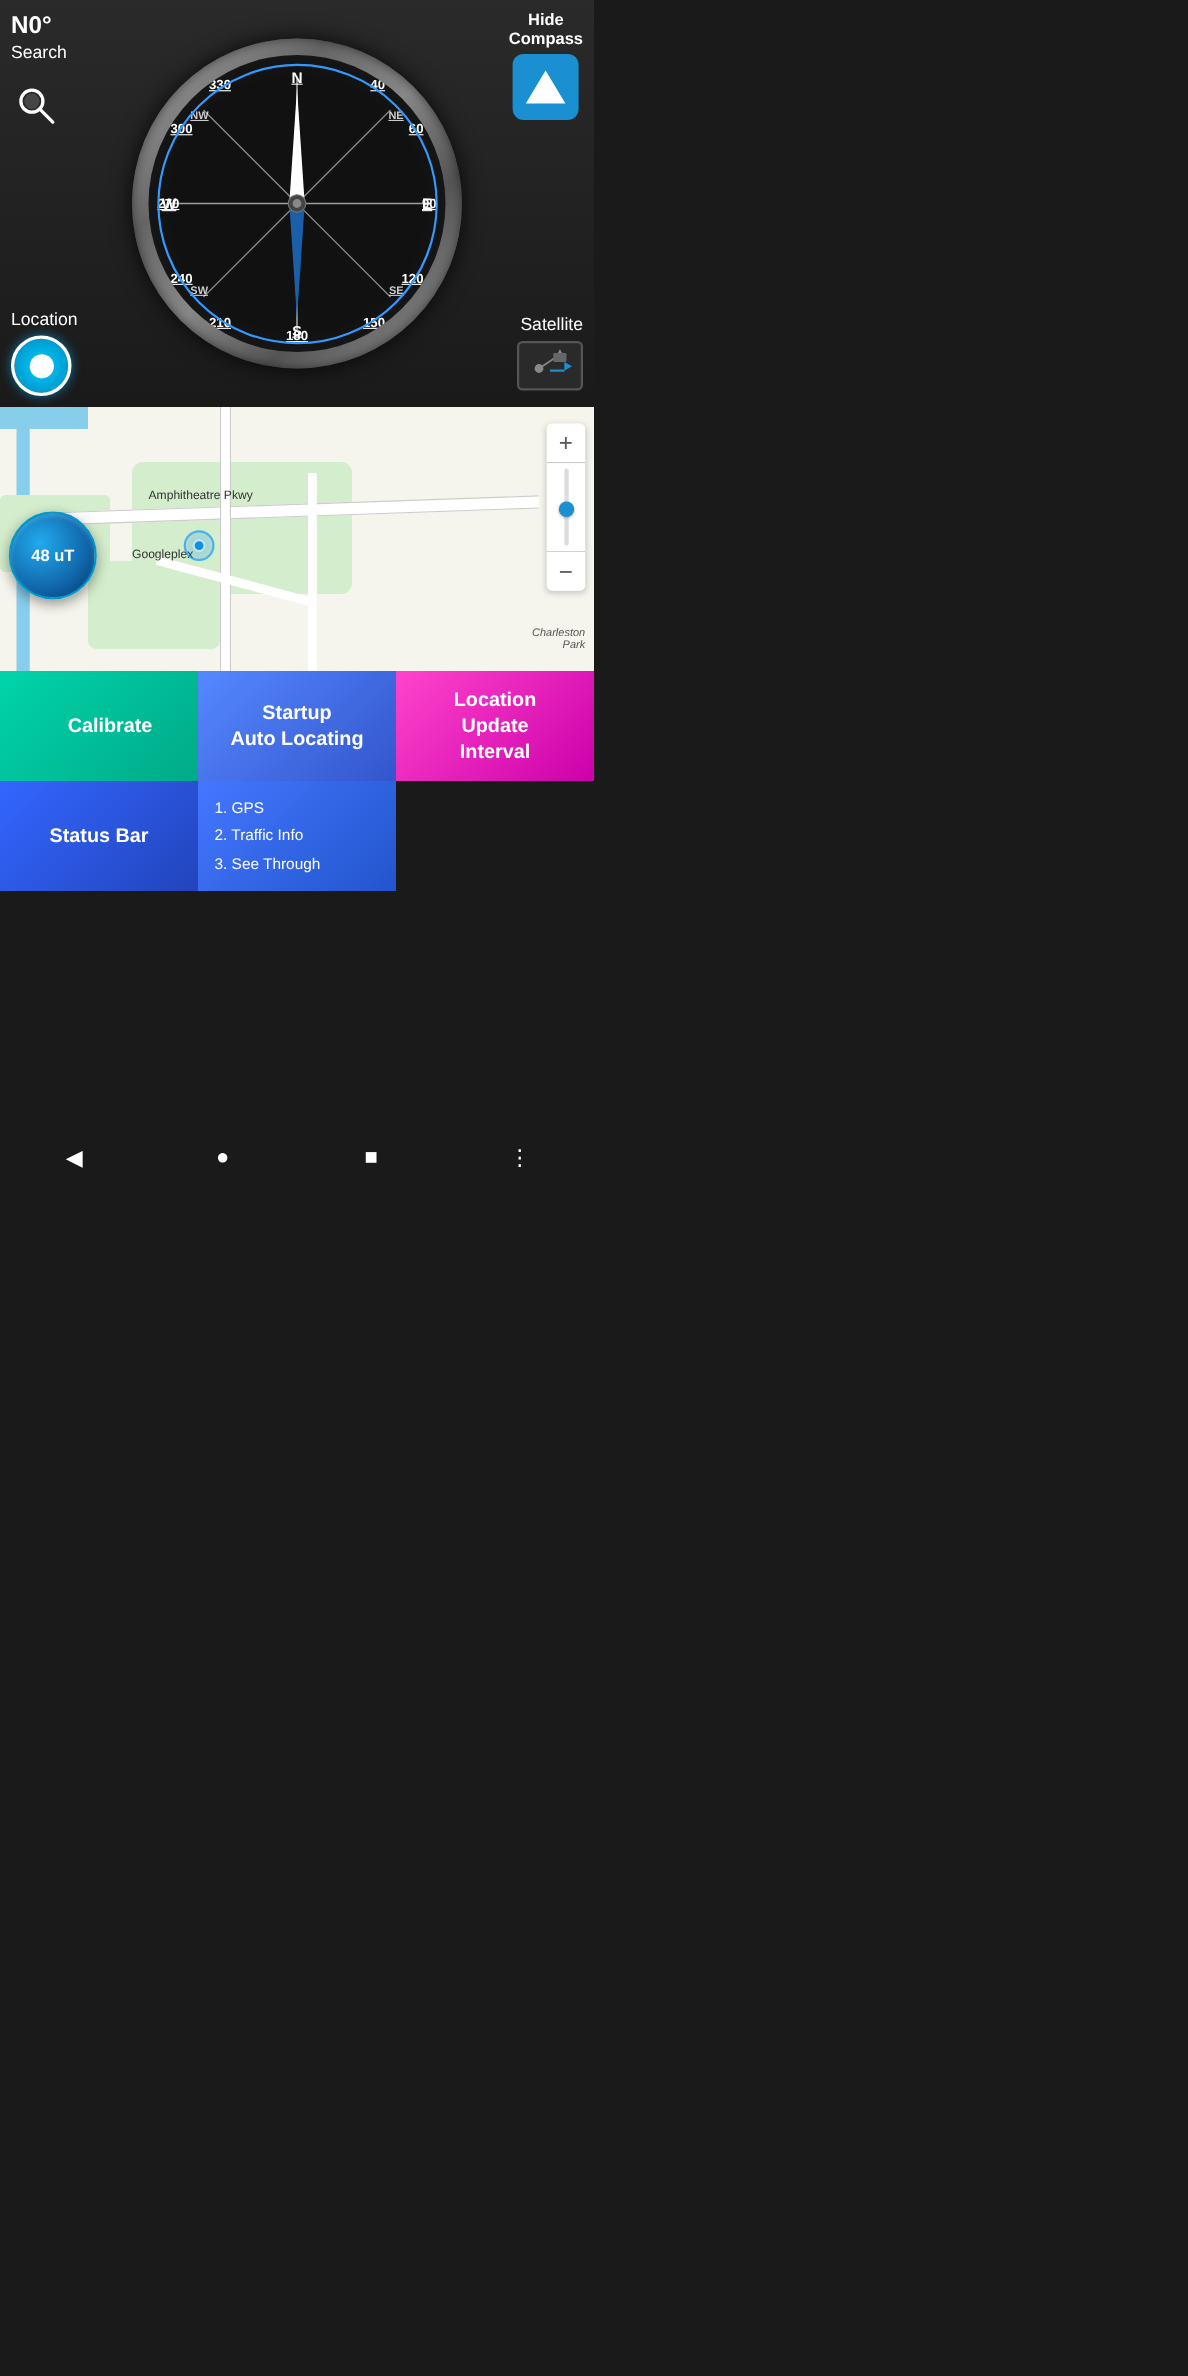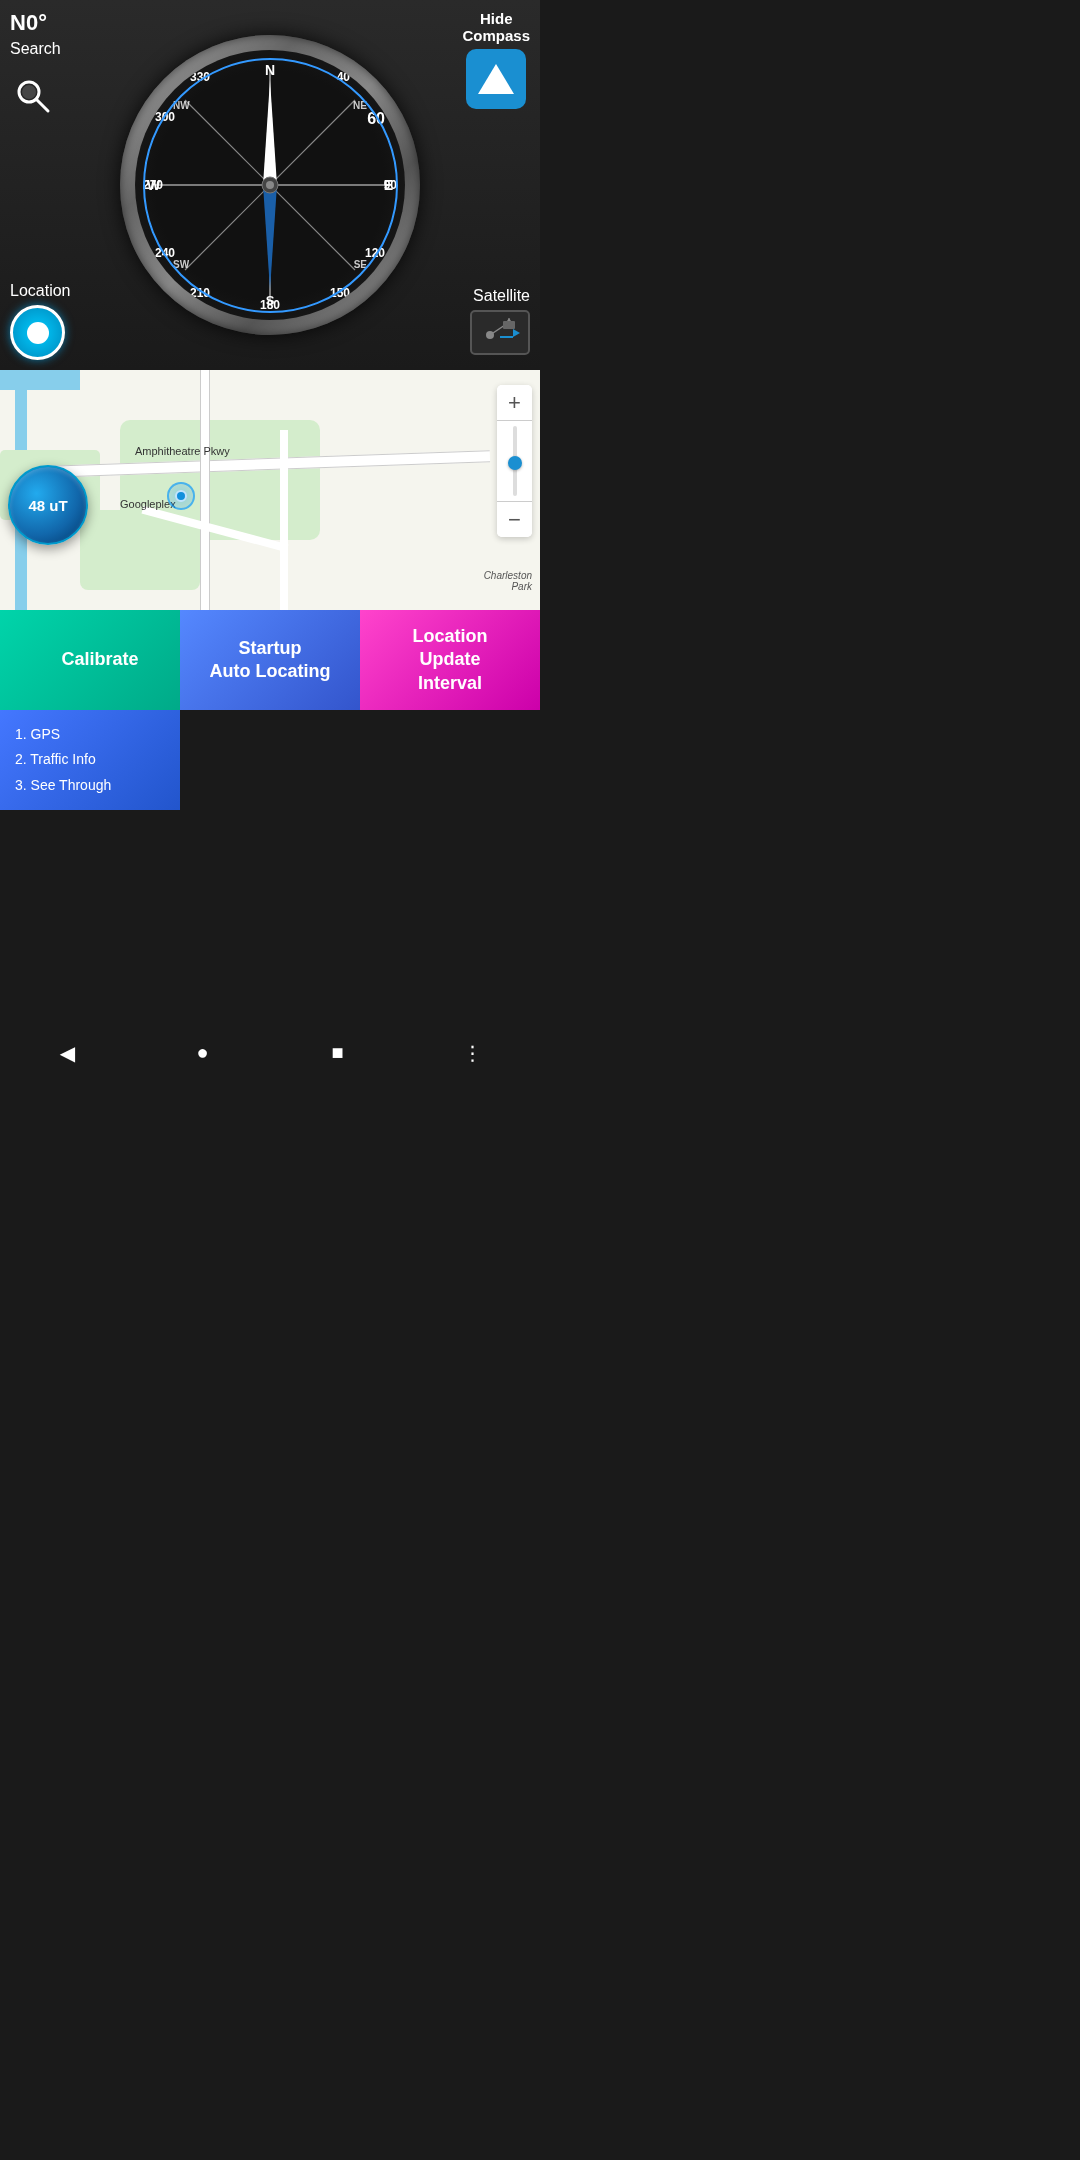--- a/index.html
+++ b/index.html
@@ -120,39 +120,40 @@
       align-items: center;
       justify-content: center;
     }
 
     
     .compass-label {
       position: absolute;
       color: white;
       font-size: 13px;
       font-weight: bold;
+      text-decoration: underline;
     }
 
     
     .compass-north { top: 12px; left: 50%; transform: translateX(-50%); color: white; font-size: 14px; }
     .compass-south { bottom: 12px; left: 50%; transform: translateX(-50%); color: white; font-size: 13px; }
     .compass-east { right: 12px; top: 50%; transform: translateY(-50%); color: white; font-size: 14px; }
     .compass-west { left: 12px; top: 50%; transform: translateY(-50%); color: white; font-size: 14px; font-weight: bold; }
 
     
     .deg-330 { top: 20px; left: 55px; color: white; font-size: 12px; }
     .deg-300 { top: 60px; left: 20px; color: white; font-size: 12px; }
     .deg-270 { top: 50%; left: 8px; transform: translateY(-50%); color: white; font-size: 12px; }
     .deg-240 { bottom: 60px; left: 20px; color: white; font-size: 12px; }
     .deg-210 { bottom: 20px; left: 55px; color: white; font-size: 12px; }
     .deg-180 { bottom: 8px; left: 50%; transform: translateX(-50%); color: white; font-size: 12px; }
     .deg-150 { bottom: 20px; right: 55px; color: white; font-size: 12px; }
     .deg-120 { bottom: 60px; right: 20px; color: white; font-size: 12px; }
     .deg-90 { top: 50%; right: 8px; transform: translateY(-50%); color: white; font-size: 12px; }
-    .deg-60 { top: 60px; right: 20px; color: white; font-size: 16px; margin-left: 40px; }
+    .deg-60 { top: 60px; right: 20px; color: white; font-size: 12px; margin-left: 40px; }
     .deg-30 { top: 20px; right: 55px; color: white; font-size: 12px; }
 
     
     .deg-nw { top: 50px; left: 38px; color: #ccc; font-size: 10px; }
     .deg-ne { top: 50px; right: 38px; color: #ccc; font-size: 10px; }
     .deg-sw { bottom: 50px; left: 38px; color: #ccc; font-size: 10px; }
     .deg-se { bottom: 50px; right: 38px; color: #ccc; font-size: 10px; }
 
     
     .needle-container {
@@ -749,20 +750,23 @@
   </div>
 
   <div class="btn-startup">
     <span class="btn-text">Startup<br>Auto Locating</span>
   </div>
 
   <div class="btn-location-update">
     <span class="btn-text">Location<br>Update<br>Interval</span>
   </div>
 
+  <div class="btn-status-bar">
+    <span class="btn-text">Status Bar</span>
+  </div>
 
   <div class="btn-gps-info">
     <div class="gps-list">
       <div>1.  GPS</div>
       <div>2.  Traffic Info</div>
       <div>3.  See Through</div>
     </div>
   </div>
 
 

